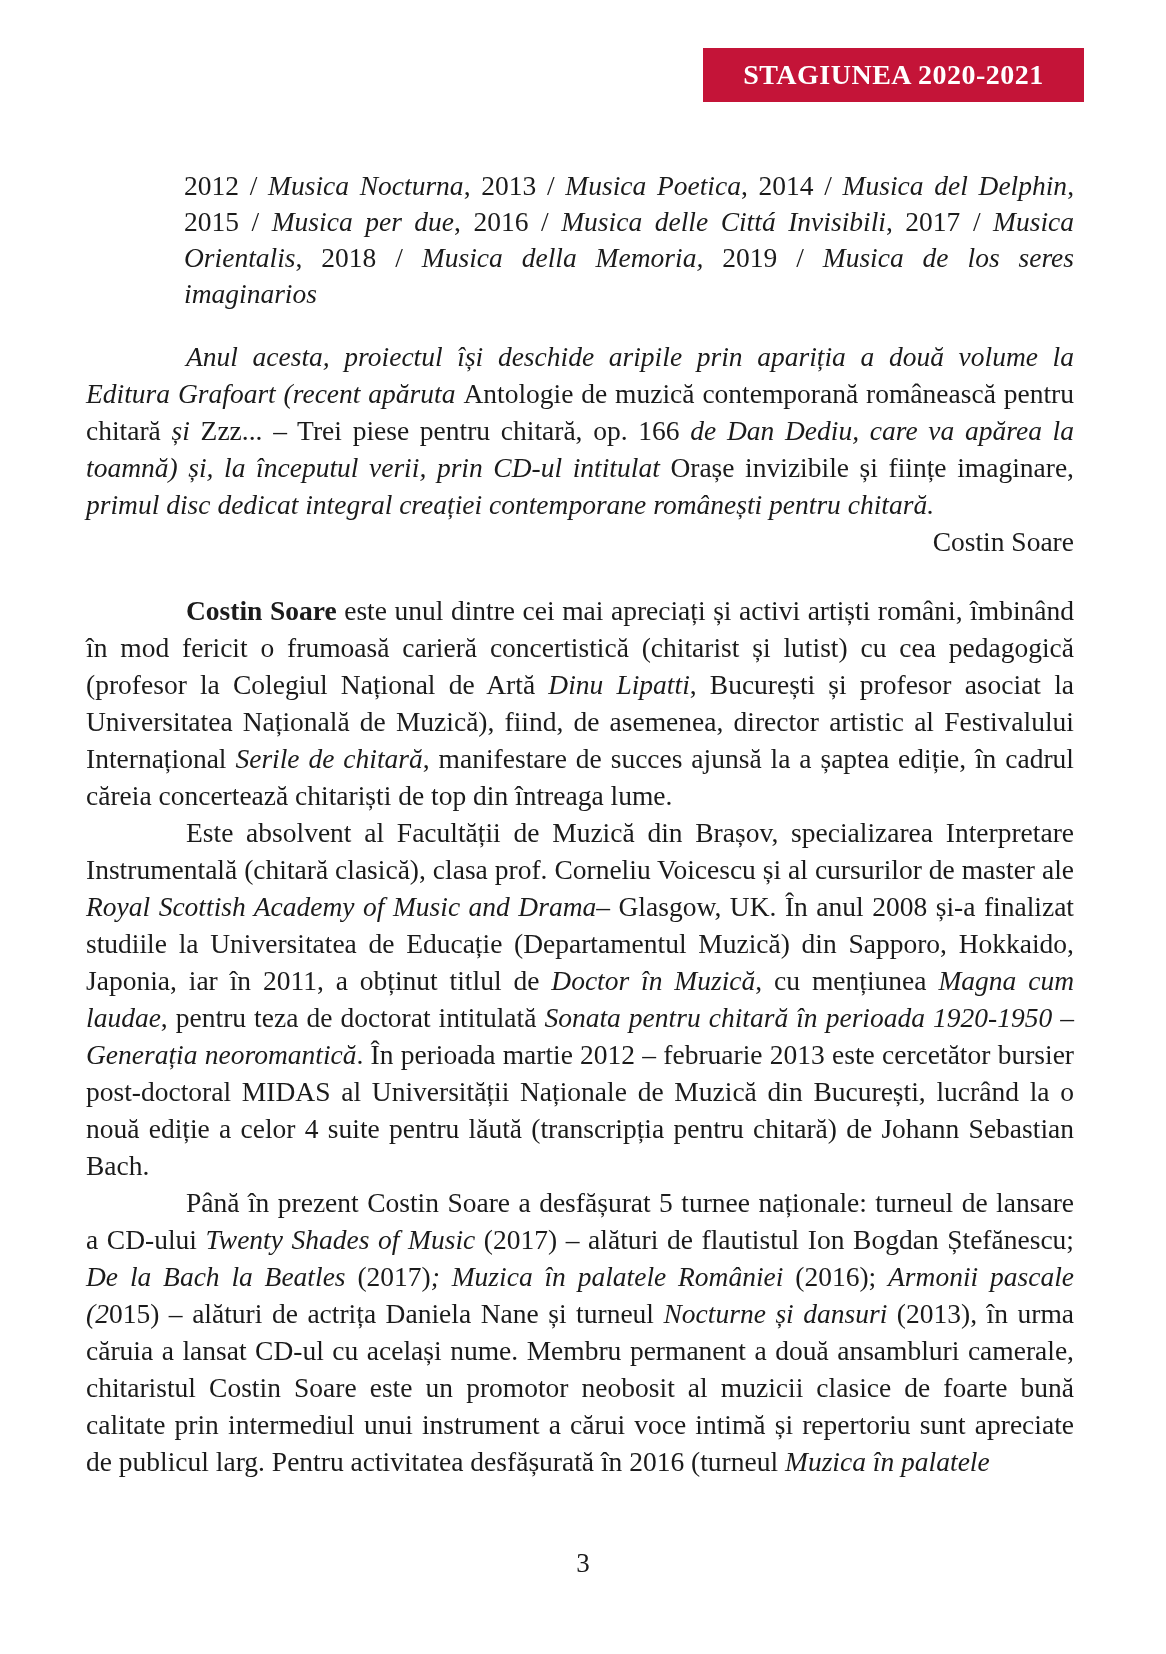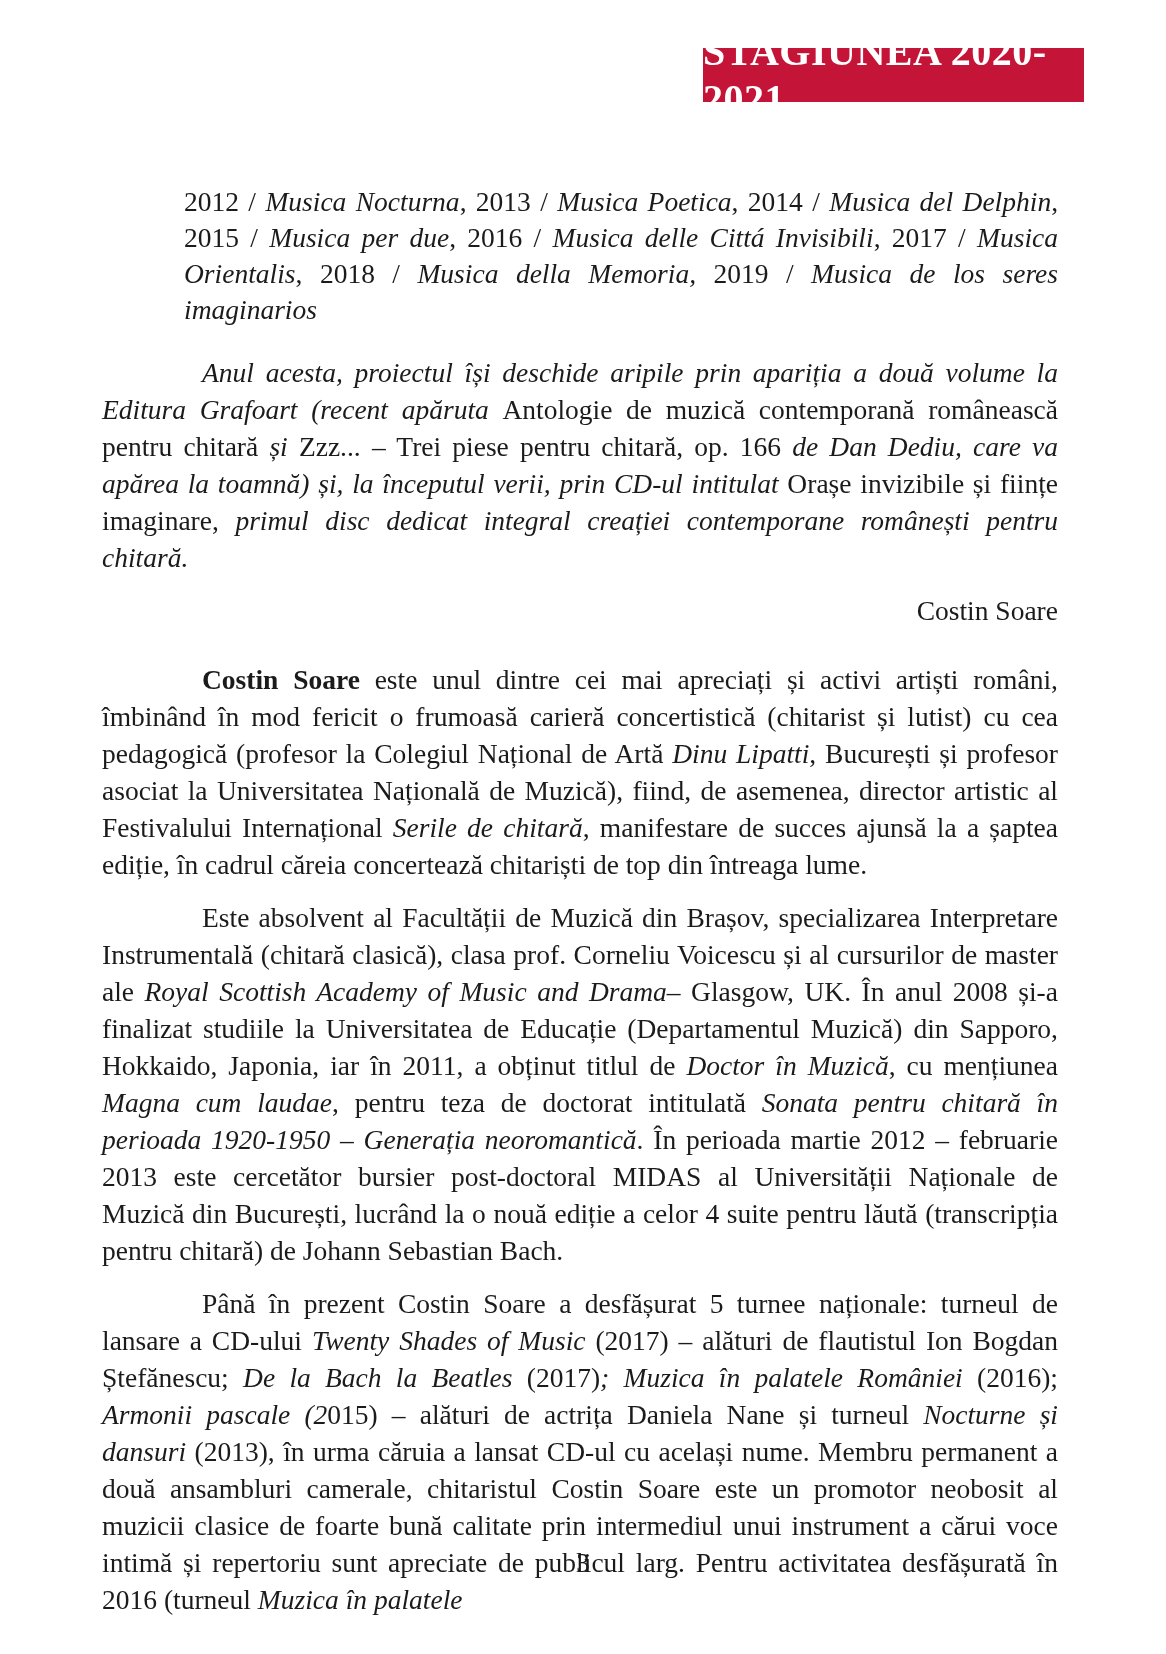--- a/index.html
+++ b/index.html
@@ -24,33 +24,33 @@
     left: 703px;
     top: 48px;
     width: 381px;
     height: 54px;
     background: var(--banner-bg);
     color: var(--banner-fg);
     display: flex;
     align-items: center;
     justify-content: center;
     font-weight: bold;
-    font-size: 40px;
+    font-size: 28px;
     letter-spacing: 0.5px;
   }
   .content {
     position: absolute;
     left: 86px;
     right: 92px;
     top: 168px;
     font-size: 27.5px;
     line-height: 37px;
     text-align: justify;
   }
-  p.para { margin: 16px; }
+  p.para { margin: 0; }
   p.block-indent { margin-left: 98px; line-height: 36px; }
   p.first-indent { text-indent: 100px; }
   p.gap-top { margin-top: 26px; }
   p.gap-top-lg { margin-top: 32px; }
   p.signature { text-align: right; text-indent: 0; }
   .it { font-style: italic; }
   .bd { font-weight: bold; }
   .page-number {
     position: absolute;
     left: 0;

